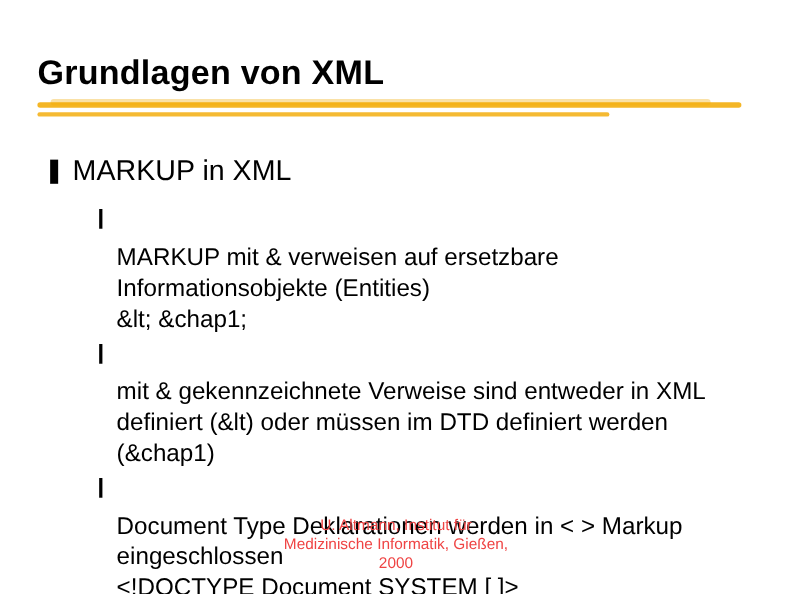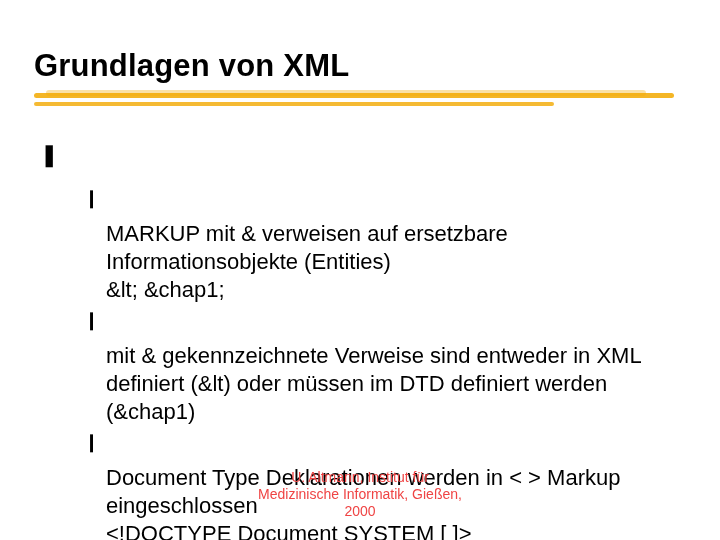--- a/index.html
+++ b/index.html
@@ -102,20 +102,21 @@
   <div class="underline">
     <div class="stroke s3"></div>
     <div class="stroke s1"></div>
     <div class="stroke s2"></div>
   </div>
 
   <div class="content">
 
     <div class="level1">
       <span class="bullet">❚</span>
+      <span class="text">MARKUP in XML</span>
     </div>
 
     <div class="level2-list">
 
       <div class="level2">
         <span class="bullet">❙</span>
         <span class="text">MARKUP mit &amp; verweisen auf ersetzbare Informationsobjekte (Entities)<br>&amp;lt;  &amp;chap1;</span>
       </div>
 
       <div class="level2">

